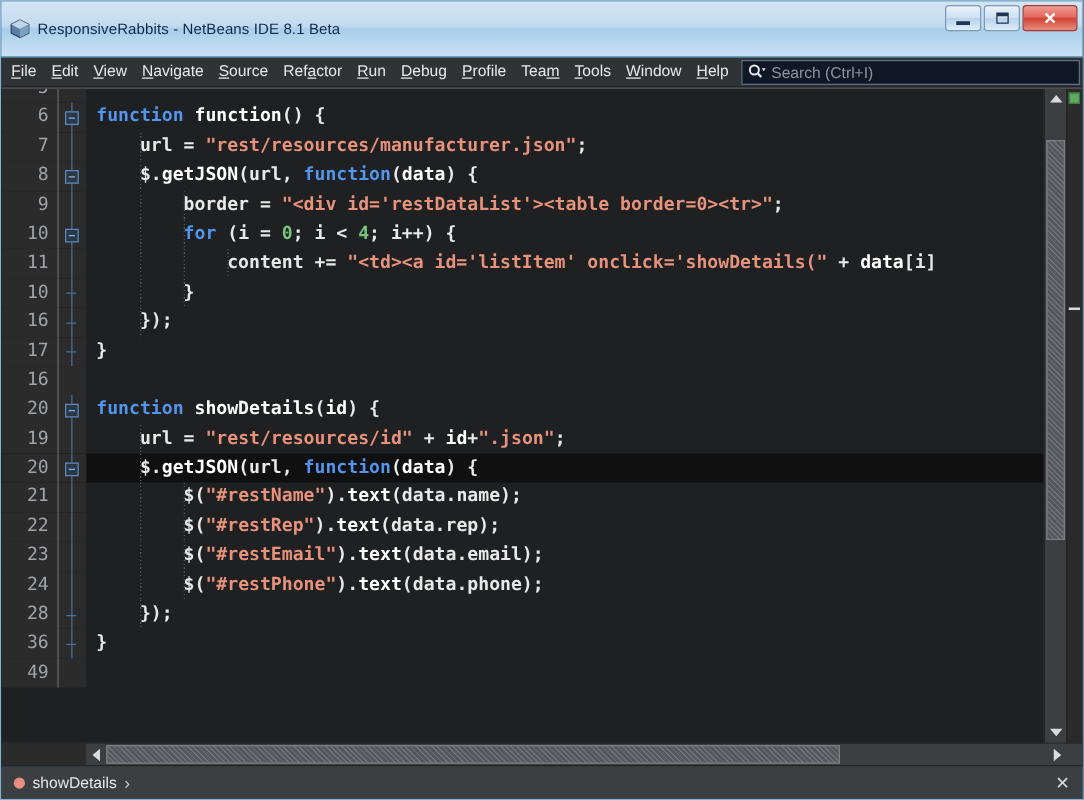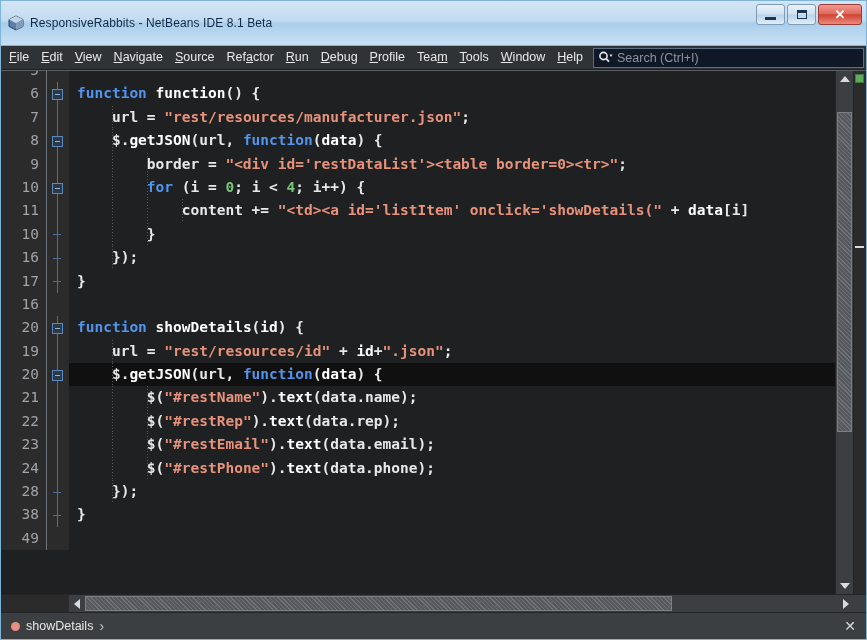--- a/index.html
+++ b/index.html
@@ -423,21 +423,21 @@
               <div class="code-line"><div class="gutter-num">17</div><div class="fold-col"><div class="fold-line"></div><div class="fold-end"></div></div><div class="code-text"><span class="id">}</span></div></div>
               <div class="code-line"><div class="gutter-num">16</div><div class="fold-col"></div><div class="code-text"></div></div>
               <div class="code-line"><div class="gutter-num">20</div><div class="fold-col"><div class="fold-line"></div><div class="fold-box"></div></div><div class="code-text"><span class="k">function</span><span class="id"> </span><span class="f">showDetails</span><span class="id">(</span><span class="f">id</span><span class="id">) {</span></div></div>
               <div class="code-line"><div class="gutter-num">19</div><div class="fold-col"><div class="fold-line"></div></div><div class="code-text"><div class="ind" style="left: 43px;"></div><span class="id">    url = </span><span class="s">"rest/resources/id"</span><span class="id"> + </span><span class="f">id</span><span class="id">+</span><span class="s">".json"</span><span class="id">;</span></div></div>
               <div class="code-line current"><div class="gutter-num">20</div><div class="fold-col"><div class="fold-line"></div><div class="fold-box"></div></div><div class="code-text"><div class="ind" style="left: 43px;"></div><span class="id">    $.</span><span class="f">getJSON</span><span class="id">(url, </span><span class="k">function</span><span class="id">(</span><span class="f">data</span><span class="id">) {</span></div></div>
               <div class="code-line"><div class="gutter-num">21</div><div class="fold-col"><div class="fold-line"></div></div><div class="code-text"><div class="ind" style="left: 43px;"></div><div class="ind" style="left: 78px;"></div><span class="id">        $(</span><span class="s">"#restName"</span><span class="id">).</span><span class="f">text</span><span class="id">(data.name);</span></div></div>
               <div class="code-line"><div class="gutter-num">22</div><div class="fold-col"><div class="fold-line"></div></div><div class="code-text"><div class="ind" style="left: 43px;"></div><div class="ind" style="left: 78px;"></div><span class="id">        $(</span><span class="s">"#restRep"</span><span class="id">).</span><span class="f">text</span><span class="id">(data.rep);</span></div></div>
               <div class="code-line"><div class="gutter-num">23</div><div class="fold-col"><div class="fold-line"></div></div><div class="code-text"><div class="ind" style="left: 43px;"></div><div class="ind" style="left: 78px;"></div><span class="id">        $(</span><span class="s">"#restEmail"</span><span class="id">).</span><span class="f">text</span><span class="id">(data.email);</span></div></div>
               <div class="code-line"><div class="gutter-num">24</div><div class="fold-col"><div class="fold-line"></div></div><div class="code-text"><div class="ind" style="left: 43px;"></div><div class="ind" style="left: 78px;"></div><span class="id">        $(</span><span class="s">"#restPhone"</span><span class="id">).</span><span class="f">text</span><span class="id">(data.phone);</span></div></div>
               <div class="code-line"><div class="gutter-num">28</div><div class="fold-col"><div class="fold-line"></div><div class="fold-end"></div></div><div class="code-text"><div class="ind" style="left: 43px;"></div><span class="id">    });</span></div></div>
-              <div class="code-line"><div class="gutter-num">38</div><div class="fold-col"><div class="fold-line"></div><div class="fold-end"></div></div><div class="code-text"><span class="id">}</span></div></div>
+              <div class="code-line"><div class="gutter-num">36</div><div class="fold-col"><div class="fold-line"></div><div class="fold-end"></div></div><div class="code-text"><span class="id">}</span></div></div>
               <div class="code-line"><div class="gutter-num">49</div><div class="fold-col"></div><div class="code-text"></div></div>
             </div>
         </div>
 
         <div id="vscroll">
           <div class="sb-arrow">
             <span class="sb-tri-up"></span>
           </div>
           <div id="vscroll-track">
             <div id="vscroll-thumb"></div>

